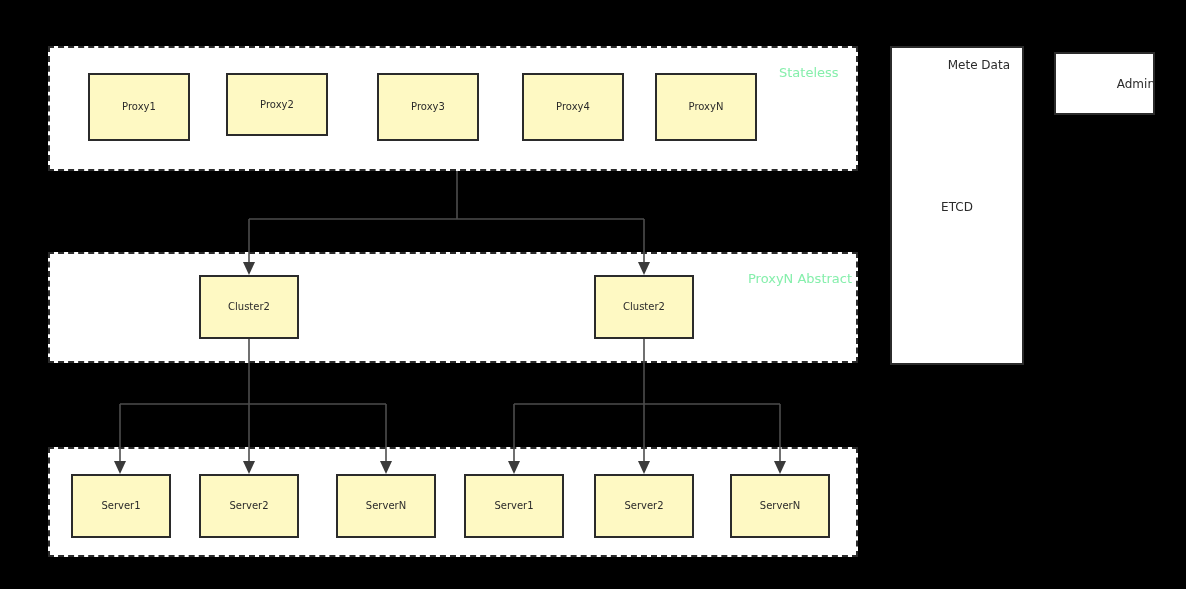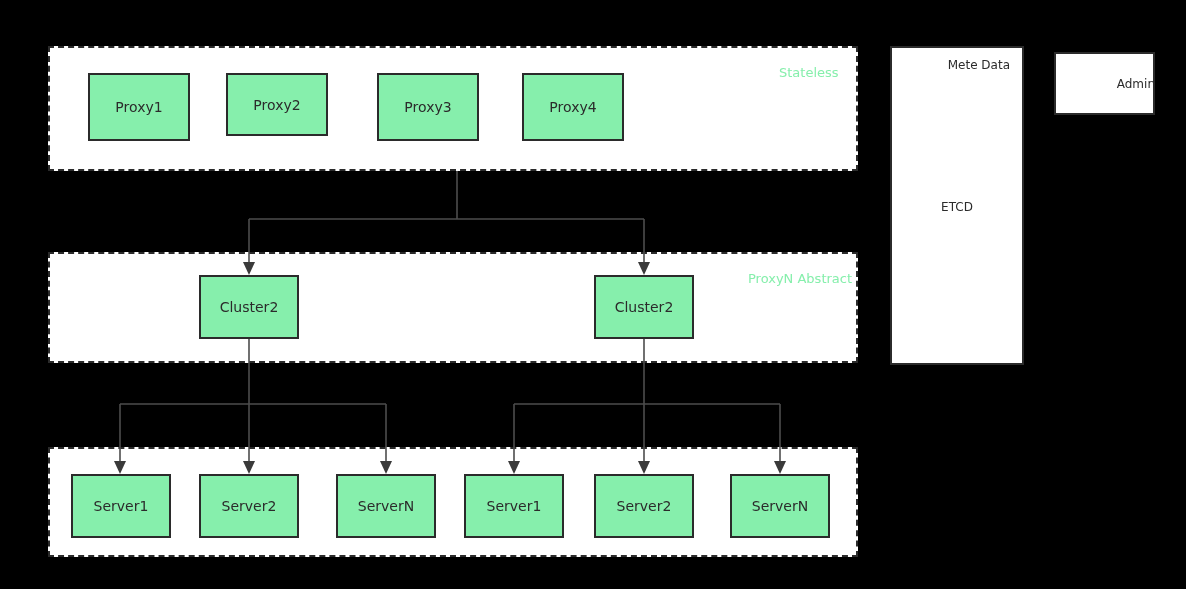--- a/index.html
+++ b/index.html
@@ -30,27 +30,27 @@
     position: absolute;
     font-size: 13px;
     color: #86efac;
     white-space: nowrap;
     line-height: 1;
   }
 
   
   .node {
     position: absolute;
-    background: #86efac;
+    background: #fef9c3;
     border: 2px solid #2b2b2b;
     box-sizing: border-box;
     display: flex;
     align-items: center;
     justify-content: center;
-    font-size: 14px;
+    font-size: 10px;
     color: #2b2b2b;
     line-height: 1;
   }
 
   
   .panel {
     position: absolute;
     background: #ffffff;
     border: 2px solid #2b2b2b;
     box-sizing: border-box;
@@ -84,20 +84,21 @@
 
 <div id="canvas">
 
   <div class="zone" style="left:48px; top:46px; width:810px; height:125px;"></div>
   <div class="zone-label" style="left:779px; top:66px;">Stateless</div>
 
   <div class="node" style="left:88px; top:73px; width:102px; height:68px;">Proxy1</div>
   <div class="node" style="left:226px; top:73px; width:102px; height:63px;">Proxy2</div>
   <div class="node" style="left:377px; top:73px; width:102px; height:68px;">Proxy3</div>
   <div class="node" style="left:522px; top:73px; width:102px; height:68px;">Proxy4</div>
+  <div class="node" style="left:655px; top:73px; width:102px; height:68px;">ProxyN</div>
 
   <div class="zone" style="left:48px; top:252px; width:810px; height:111px;"></div>
   <div class="zone-label" style="left:748px; top:272px;">ProxyN Abstract</div>
 
   <div class="node" style="left:199px; top:275px; width:100px; height:64px;">Cluster2</div>
   <div class="node" style="left:594px; top:275px; width:100px; height:64px;">Cluster2</div>
 
   <div class="zone" style="left:48px; top:447px; width:810px; height:110px;"></div>
 
   <div class="node" style="left:71px; top:474px; width:100px; height:64px;">Server1</div>

